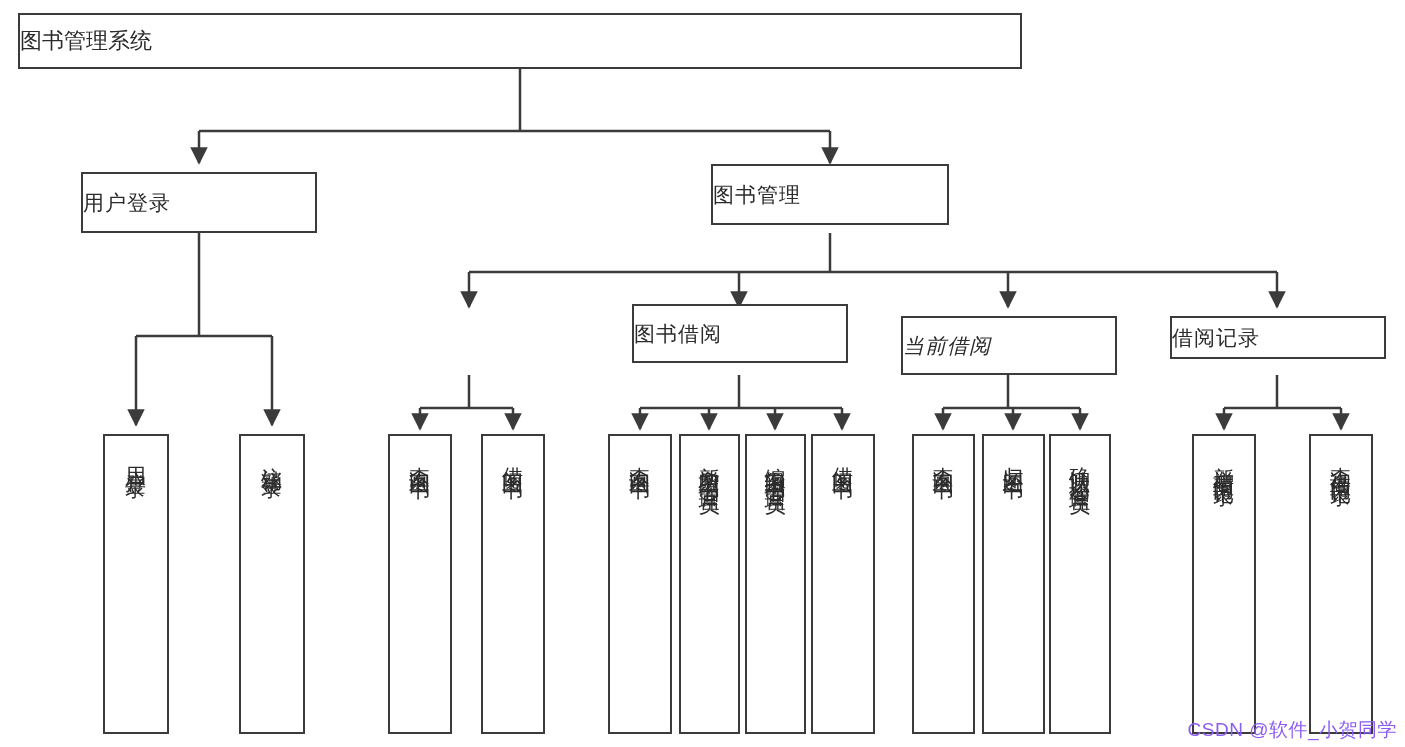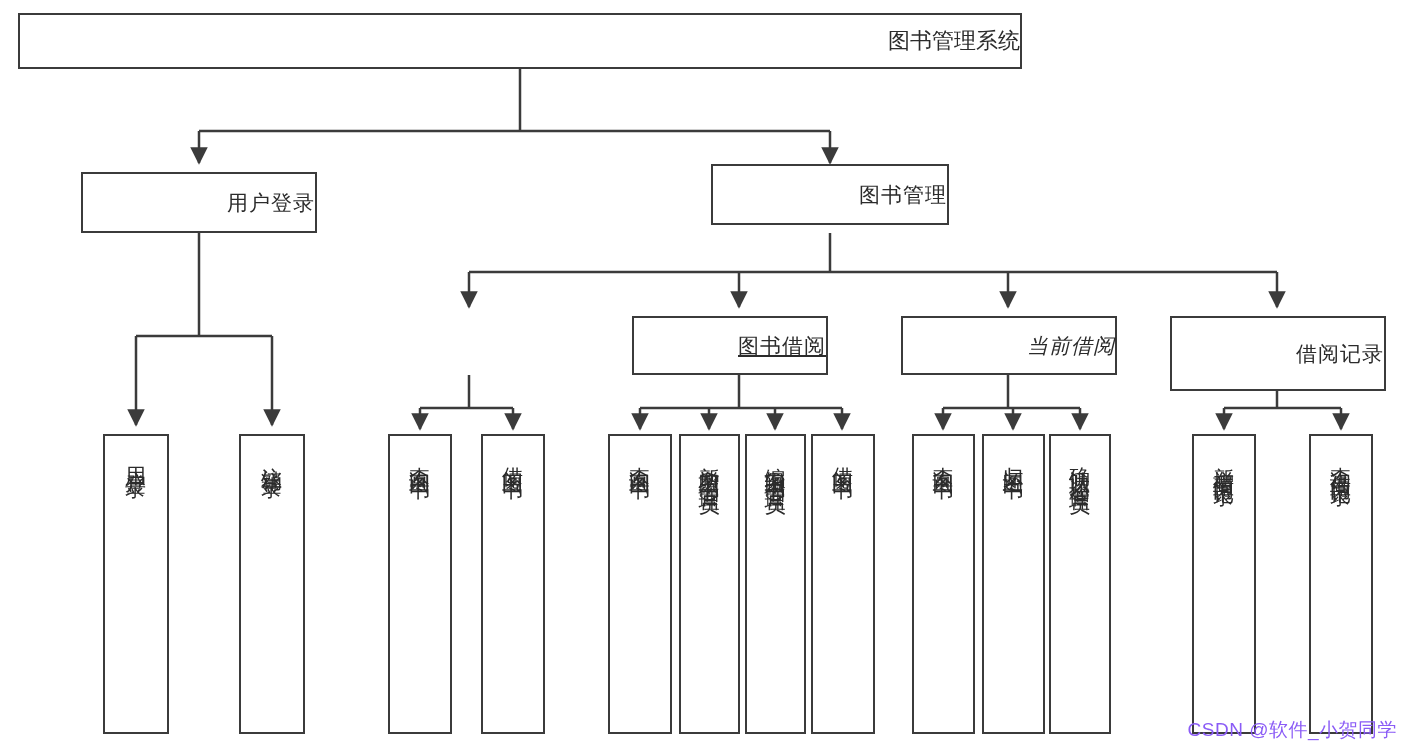--- a/index.html
+++ b/index.html
@@ -25,21 +25,21 @@
     height: 747px;
     pointer-events: none;
   }
   .node {
     position: absolute;
     box-sizing: border-box;
     background: #ffffff;
     border: 2.5px solid #3b3b3b;
     display: flex;
     align-items: center;
-    justify-content: flex-end;
+    justify-content: flex-start;
     color: #2b2b2b;
     z-index: 2;
   }
   .node.h {
     font-size: 21px;
     letter-spacing: 1px;
     line-height: 1.1;
   }
   .node.root {
     font-size: 22px;
@@ -128,27 +128,27 @@
     <span>图书管理系统</span>
   </div>
 
   <div class="node h" style="left:81px; top:172px; width:236px; height:61px;">
     <span>用户登录</span>
   </div>
   <div class="node h" style="left:711px; top:164px; width:238px; height:61px;">
     <span>图书管理</span>
   </div>
 
-  <div class="node h" style="left:632px; top:316px; width:196px; height:59px;text-decoration:underline;">
+  <div class="node h" style="left:632px; top:304px; width:216px; height:59px;">
     <span>图书借阅</span>
   </div>
   <div class="node h" style="left:901px; top:316px; width:216px; height:59px;font-style:italic;">
     <span>当前借阅</span>
   </div>
-  <div class="node h" style="left:1170px; top:316px; width:216px; height:75px;">
+  <div class="node h" style="left:1170px; top:316px; width:216px; height:43px;">
     <span>借阅记录</span>
   </div>
 
   <div class="node leaf" style="left:103px; top:434px; width:66px; height:300px;">
     <span class="vtext">用户登录</span>
   </div>
   <div class="node leaf" style="left:239px; top:434px; width:66px; height:300px;">
     <span class="vtext">注销登录</span>
   </div>
 

